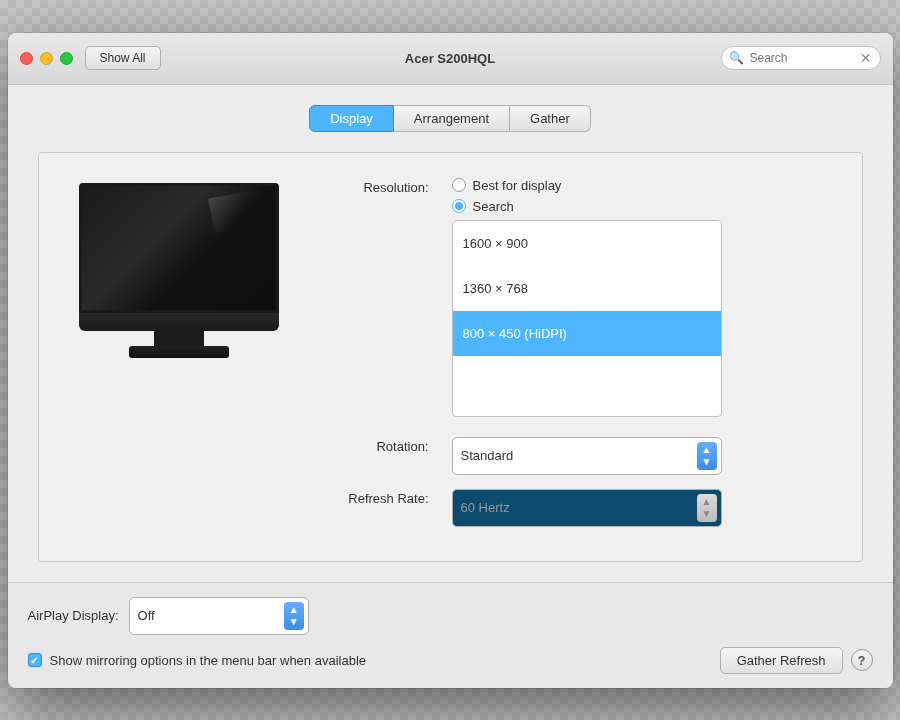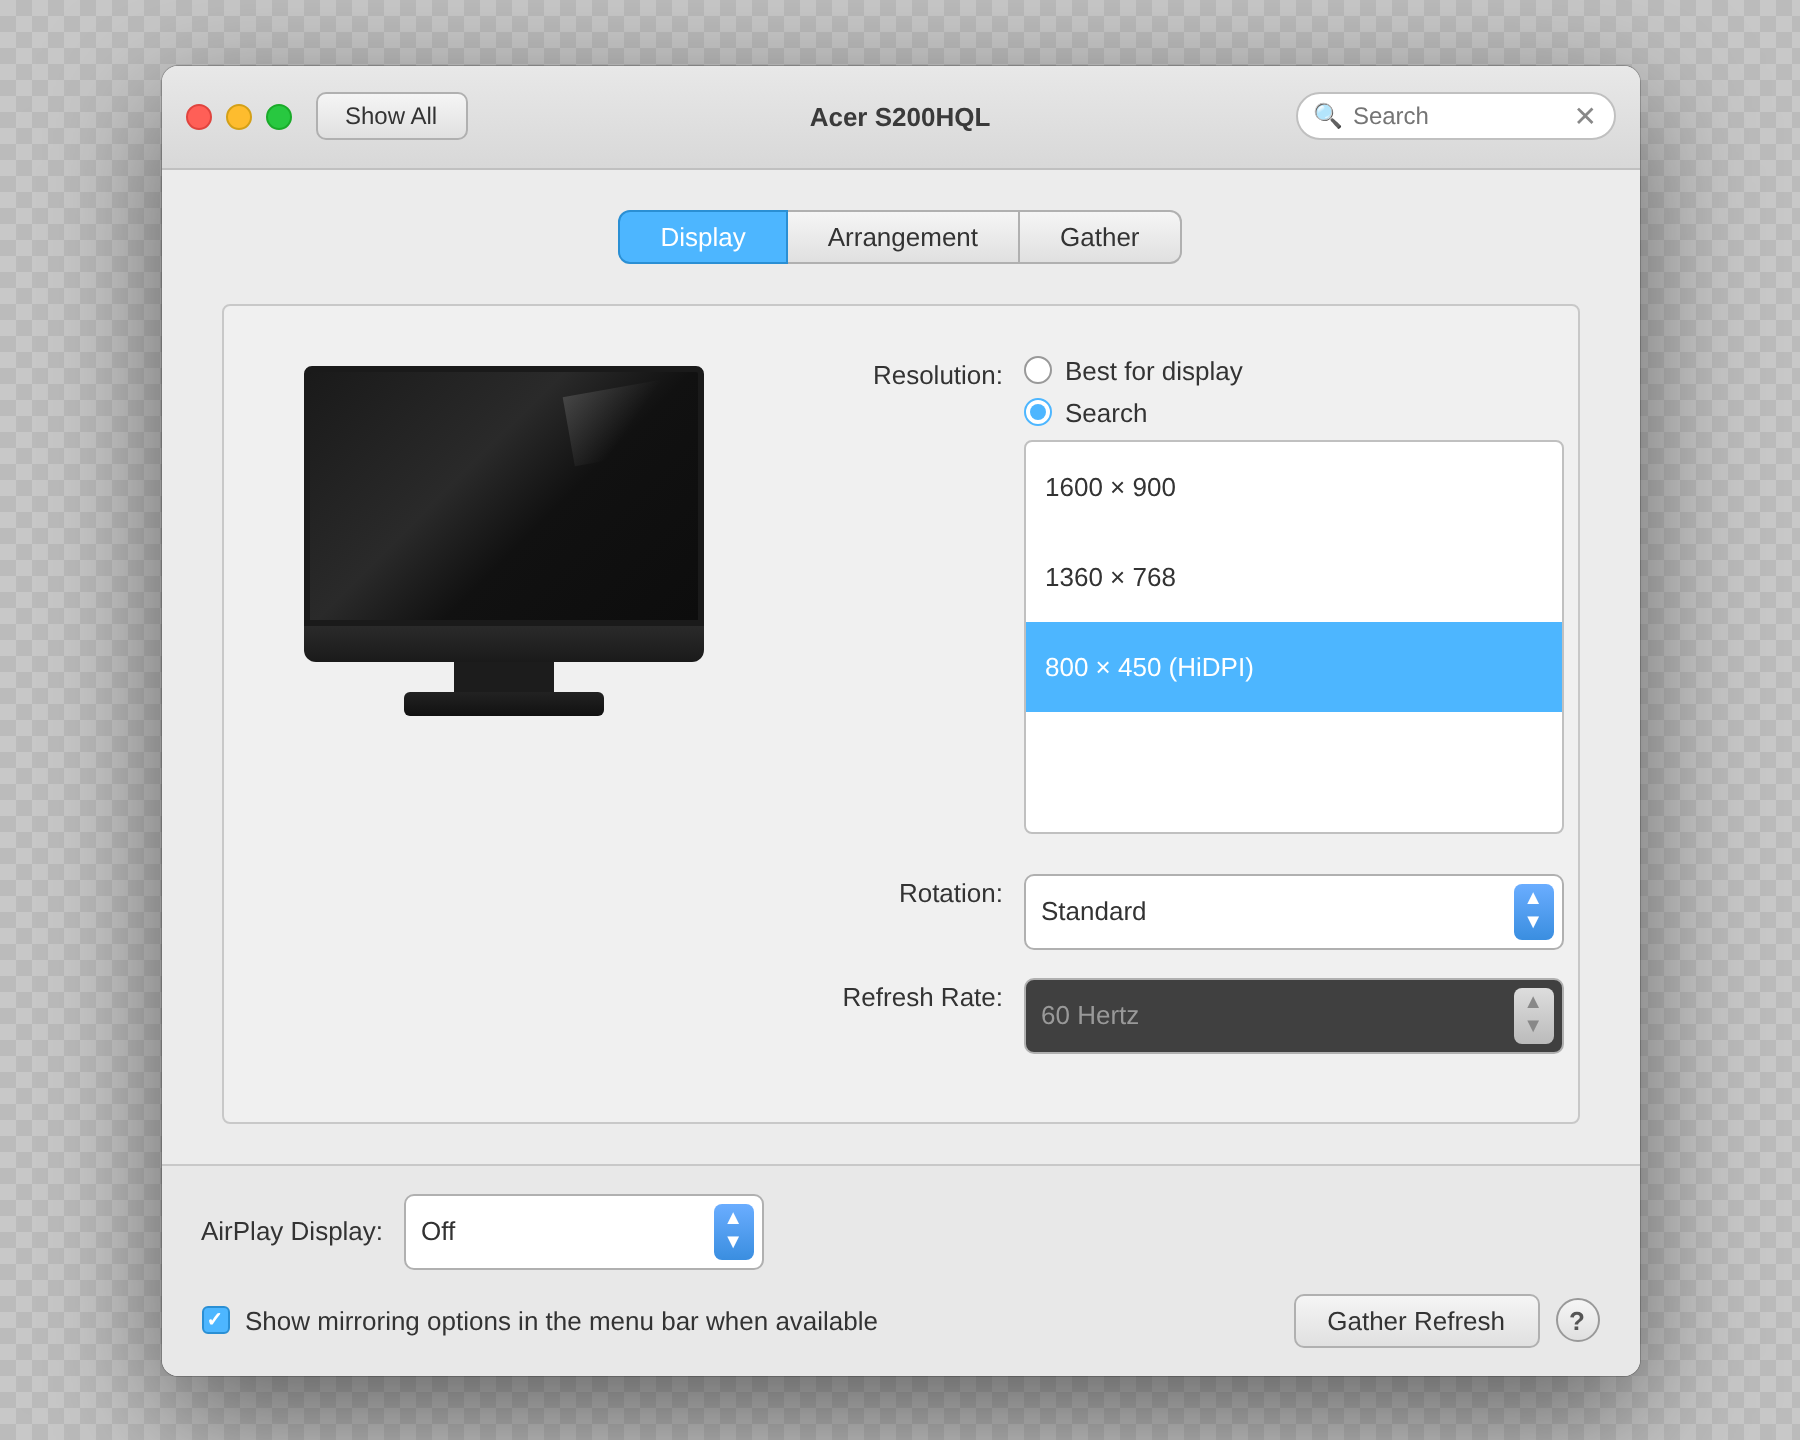--- a/index.html
+++ b/index.html
@@ -14,21 +14,21 @@
       background-size: 16px 16px;
       background-position: 0 0, 0 8px, 8px -8px, -8px 0px;
       display: flex;
       justify-content: center;
       align-items: center;
       min-height: 720px;
       font-family: -apple-system, BlinkMacSystemFont, 'Helvetica Neue', Arial, sans-serif;
     }
 
     .window {
-      width: 739px;
+      width: 885px;
       background: #ececec;
       border-radius: 8px;
       box-shadow: 0 20px 60px rgba(0,0,0,0.5), 0 0 0 0.5px rgba(0,0,0,0.2);
       overflow: hidden;
     }
 
     
     .titlebar {
       background: linear-gradient(to bottom, #e8e8e8, #d8d8d8);
       border-bottom: 1px solid #c0c0c0;
@@ -223,21 +223,21 @@
     
     .settings-area {
       flex: 1;
       padding-top: 5px;
     }
 
     .setting-row {
       display: flex;
       align-items: flex-start;
       margin-bottom: 14px;
-      gap: 10px;
+      gap: 23px;
     }
 
     .setting-label {
       font-size: 13px;
       color: #333;
       text-align: right;
       min-width: 100px;
       padding-top: 2px;
       font-weight: 400;
     }
@@ -344,21 +344,21 @@
       margin-right: -4px;
     }
 
     .dropdown-arrow-icon {
       color: white;
       font-size: 10px;
       line-height: 1;
     }
 
     .dropdown-disabled {
-      background: #404040;
+      background: #0c4a6e;
       color: #999;
     }
 
     
     .bottom-area {
       background: #e8e8e8;
       border-top: 1px solid #c8c8c8;
       padding: 14px 20px;
     }
 

